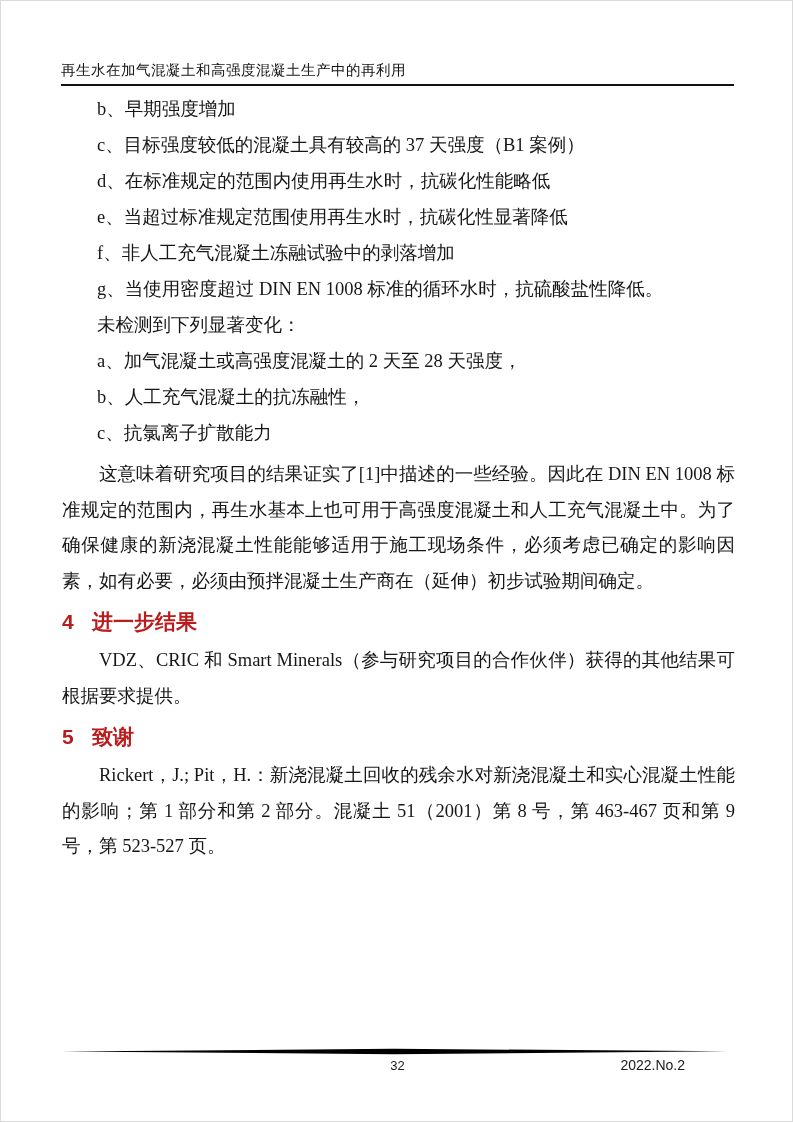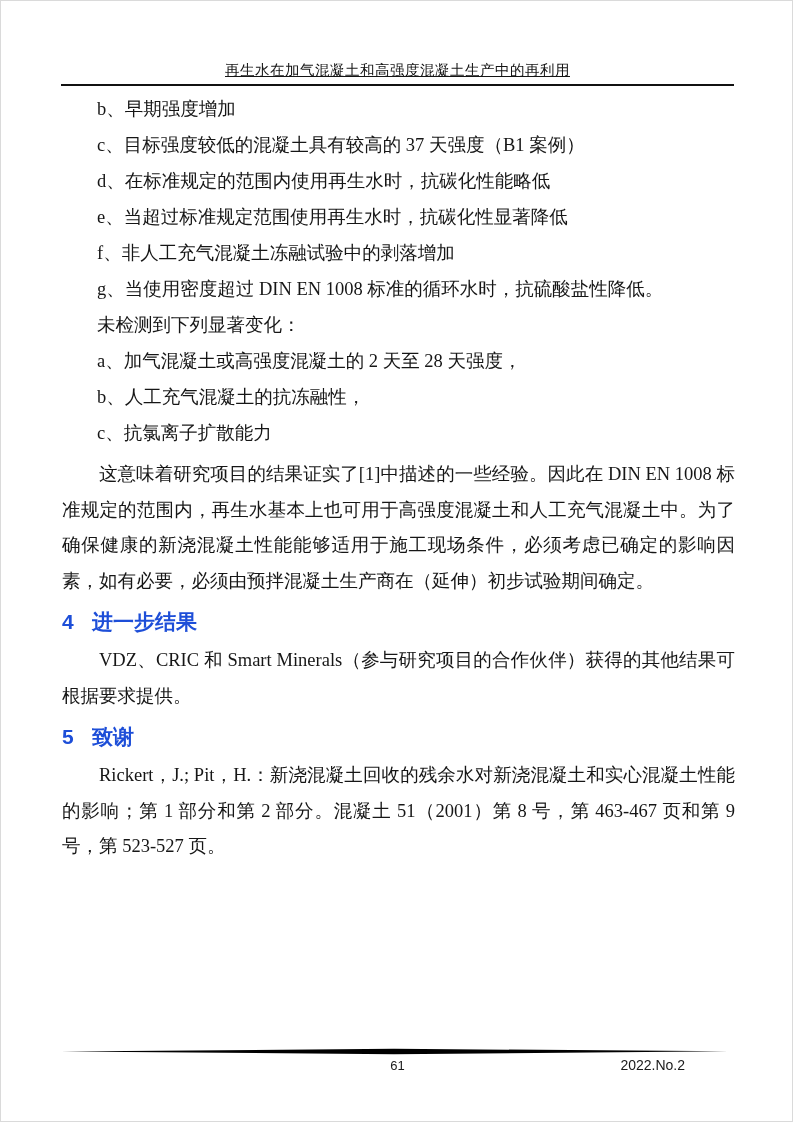--- a/index.html
+++ b/index.html
@@ -10,26 +10,25 @@
     box-sizing: border-box;
     background: #ffffff;
     border: 1px solid #dadada;
     overflow: hidden;
     font-family: "Liberation Serif", "DejaVu Serif", serif;
     color: #161616;
   }
   .running-head {
     position: absolute;
     top: 60px; left: 60px; width: 673px;
-    text-align: center;
+    text-align: left;
     font-size: 14.5px;
     letter-spacing: 0.5px;
     color: #141414;
     white-space: nowrap;
-    text-decoration: underline;
   }
   .head-rule {
     position: absolute;
     top: 83px; left: 60px; width: 673px; height: 2px;
     background: #111111;
   }
   .content {
     position: absolute;
     top: 90px; left: 61px; width: 673px;
   }
@@ -46,21 +45,21 @@
     line-height: 35.5px;
     text-align: justify;
     text-indent: 2em;
   }
   .sec {
     margin: 8px 0 4px 0;
     font-family: "Liberation Sans", "DejaVu Sans", sans-serif;
     font-weight: bold;
     font-size: 21px;
     line-height: 30px;
-    color: #1d4ed8;
+    color: #b91c1c;
   }
   .sec-num { display: inline-block; min-width: 30px; }
   .footer-rule {
     position: absolute;
     top: 1047px; left: 60px; width: 667px; height: 7px;
     display: block;
   }
   .page-num {
     position: absolute;
     top: 1057px; left: 0; width: 793px;
@@ -104,16 +103,16 @@
     <p class="para">VDZ、CRIC 和 Smart Minerals（参与研究项目的合作伙伴）获得的其他结果可根据要求提供。</p>
 
     <h2 class="sec"><span class="sec-num">5</span><span>致谢</span></h2>
 
     <p class="para">Rickert，J.; Pit，H.：新浇混凝土回收的残余水对新浇混凝土和实心混凝土性能的影响；第 1 部分和第 2 部分。混凝土 51（2001）第 8 号，第 463-467 页和第 9 号，第 523-527 页。</p>
   </div>
 
   <svg class="footer-rule" viewBox="0 0 667 7" preserveAspectRatio="none">
     <polygon points="0,3.5 333,0.8 667,3.2 333,6.2" fill="#000000"></polygon>
   </svg>
-  <div class="page-num">61</div>
+  <div class="page-num">32</div>
   <div class="issue">2022.No.2</div>
 
 </div>
 
 </body></html>

